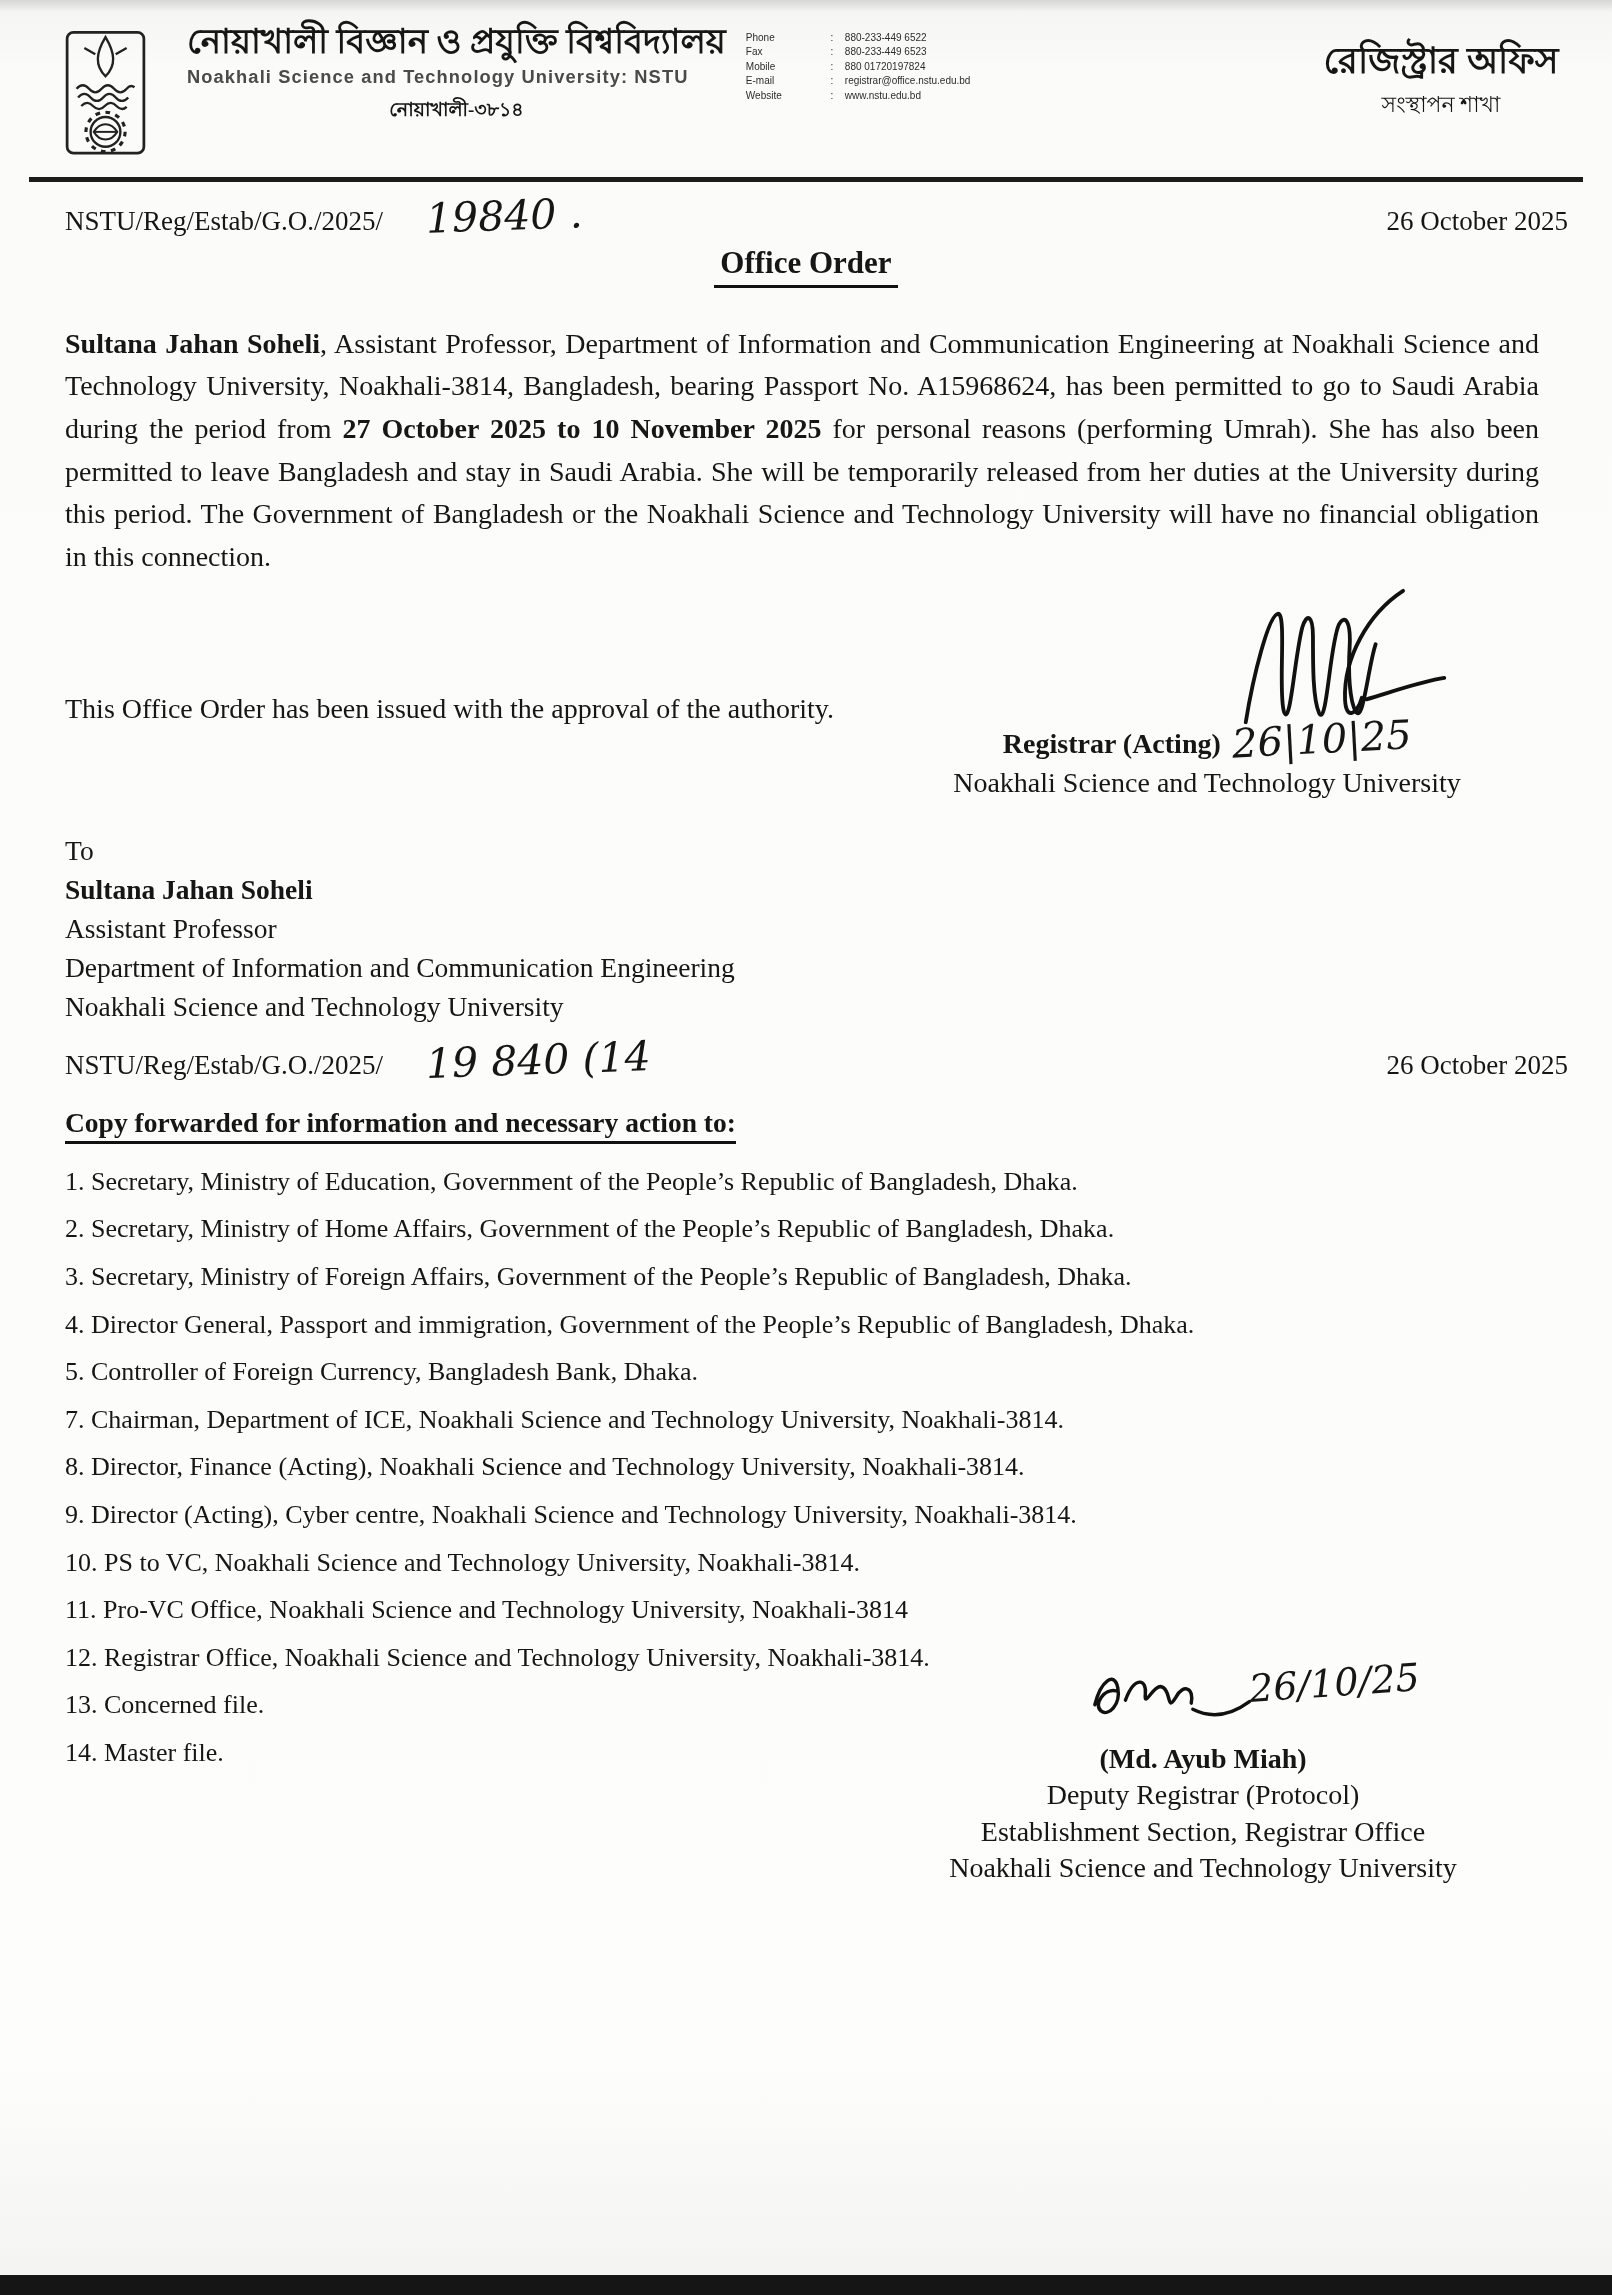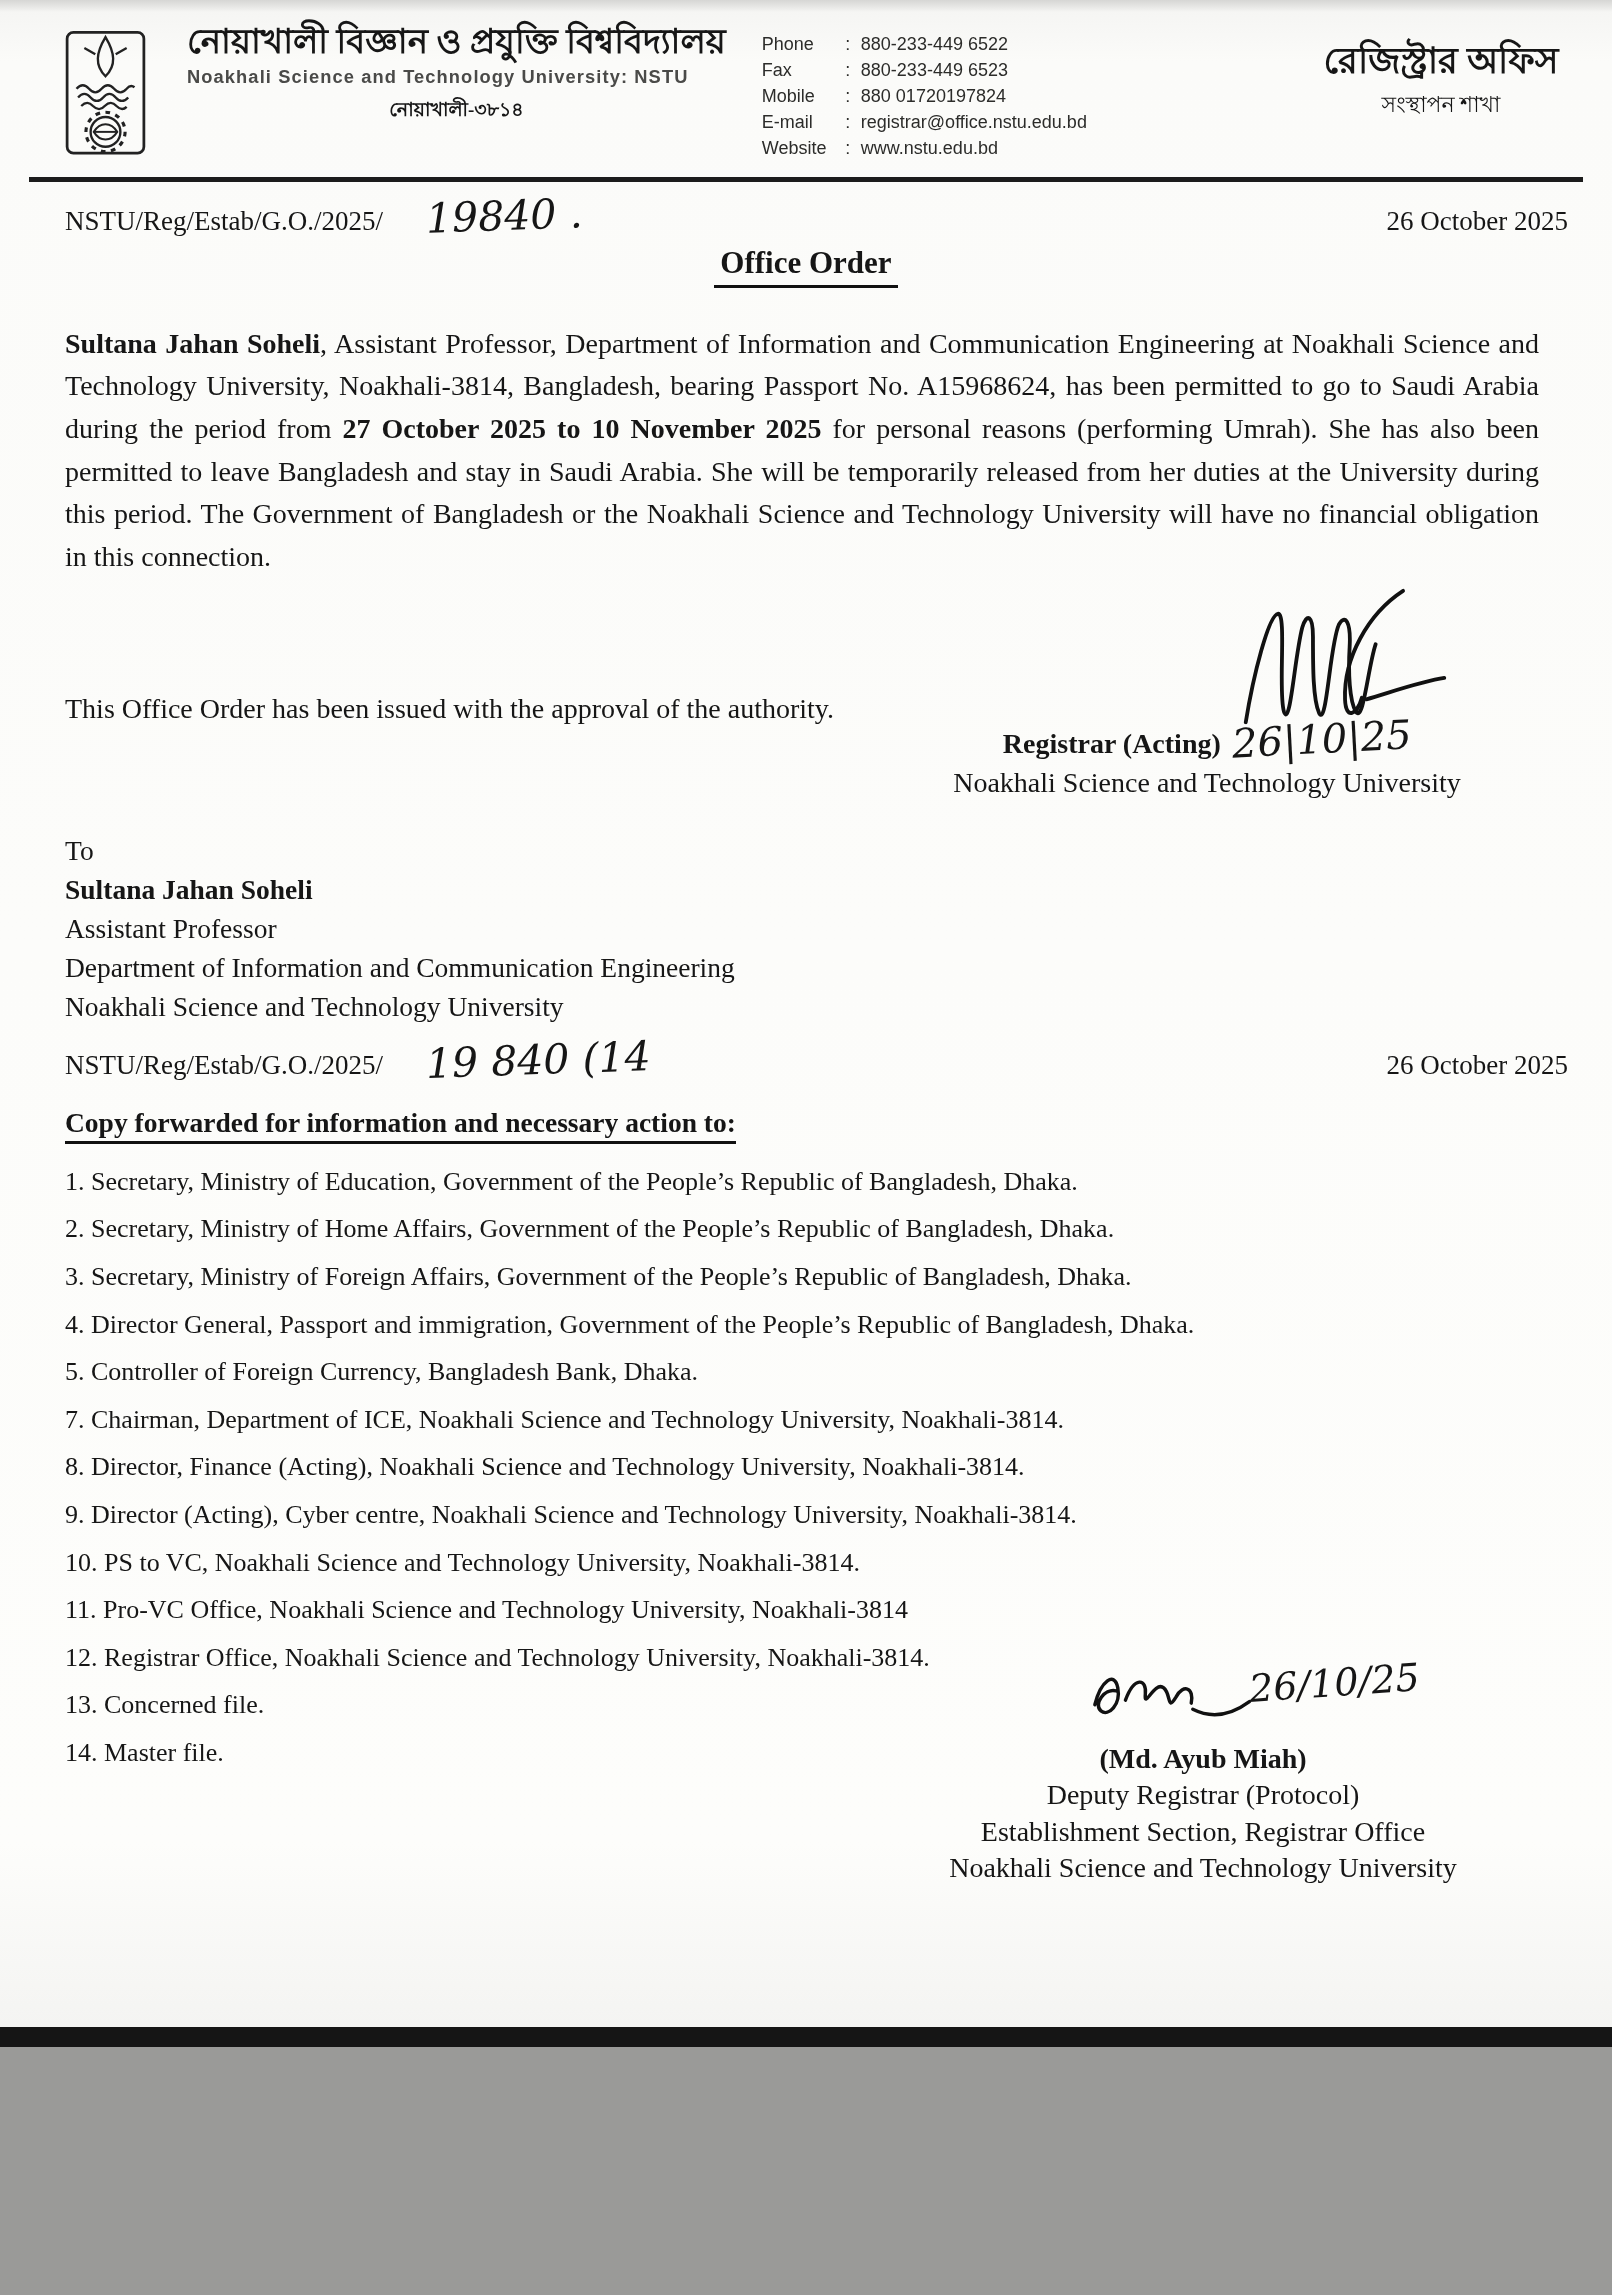--- a/index.html
+++ b/index.html
@@ -1,36 +1,36 @@
 <!DOCTYPE html>
 <html style="font-size:12.2px"><head>
 <meta charset="utf-8">
 <style>
   html,body{margin:0;padding:0;background:#9a9a98;}
   .page{
     position:relative;
-    width:1612px;height:2047px;
+    width:1612px;height:2295px;
     margin:0 auto;
     background:linear-gradient(180deg,#f4f4f2 0%,#fbfbf9 3%,#fdfdfb 90%,#f3f3f1 100%);
     font-family:"Liberation Serif",serif;
     color:#161616;
     overflow:hidden;
   }
   .top-edge{position:absolute;top:0;left:0;right:0;height:12.2px;
     background:linear-gradient(#d6d6d4,rgba(255,255,255,0));}
   
   .letterhead{display:flex;align-items:flex-start;padding:23px 26px 0 52px;}
   .logo-wrap{width:115px;flex:0 0 auto;}
   .head-center{margin-left:20px;flex:0 0 auto;}
   .bn-name{font-size:34px;font-weight:bold;line-height:1.1;}
   .en-name{font-family:"Liberation Sans",sans-serif;font-weight:bold;
     font-size:18.3px;color:#4a4a48;letter-spacing:1.1px;margin-top:6.1px;}
   .addr-bn{text-align:center;font-size:19px;font-weight:bold;margin-top:6.1px;}
-  .contacts{margin-left:36px;margin-top:7.6px;font-family:"Liberation Sans",sans-serif;
-    font-size:18px;color:#2c2c2a;flex:0 0 auto;}
+  .contacts{margin-left:20px;margin-top:7.6px;font-family:"Liberation Sans",sans-serif;
+    font-size:10px;color:#2c2c2a;flex:0 0 auto;}
   .contact-row{display:flex;line-height:1.45;}
   .contact-label{width:73px;}
   .contact-colon{width:26px;text-align:center;}
   .head-right{margin-left:auto;text-align:center;margin-right:27.5px;margin-top:18px;}
   .office-bn{font-size:36px;font-weight:bold;line-height:1.15;}
   .section-bn{font-size:22px;margin-top:4.6px;}
   .rule{height:4.6px;background:#1c1c1c;margin:9.2px 29px 0 29px;}
   
   .ref-row{display:flex;align-items:baseline;padding:18.3px 44px 0 65px;font-size:27px;gap:34px;}
   .ref-date{margin-left:auto;}

